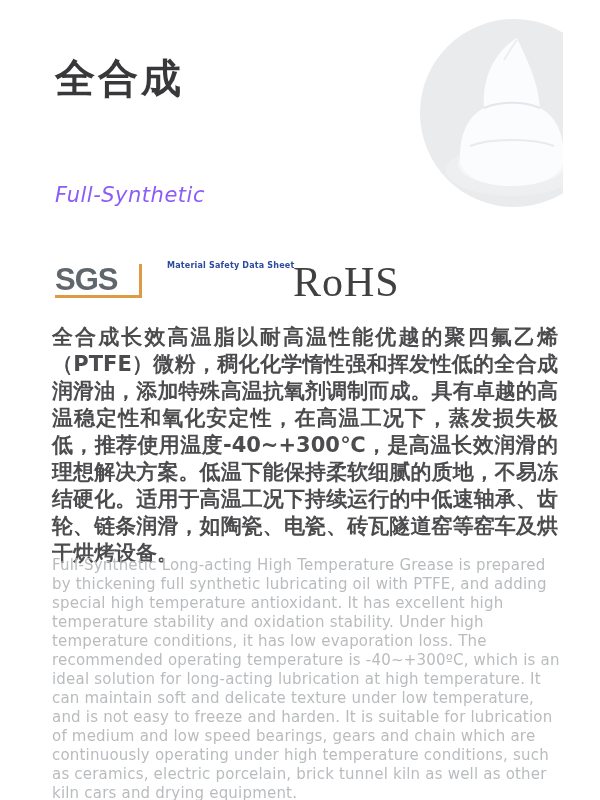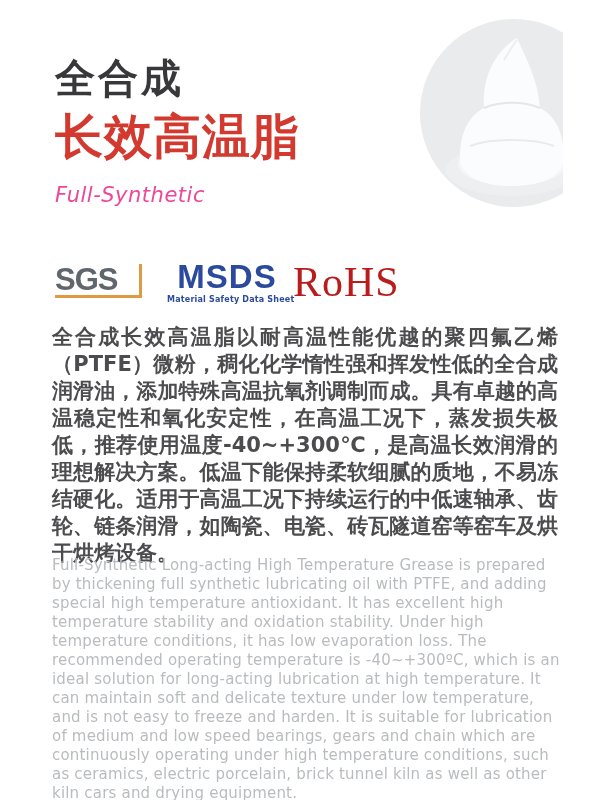--- a/index.html
+++ b/index.html
@@ -19,21 +19,21 @@
     color:#38383b; line-height:1.1;
   }
   .title-cn-2 {
     position:absolute; left:55px; top:110px;
     font-size:48px; font-weight:700; letter-spacing:1px;
     color:#d23a30; line-height:1.1;
   }
   .subtitle-en {
     position:absolute; left:55px; top:180px;
     font-size:21px; font-style:italic; letter-spacing:0.5px;
-    color:#ec4899; line-height:30px;
+    color:#8b5cf6; line-height:30px;
   }
 
   
   .photo-clip {
     position:absolute; left:420px; top:18px;
     width:143px; height:192px; overflow:hidden;
   }
 
   
   .cert-row { position:absolute; left:55px; top:260px; height:56px; }
@@ -55,21 +55,21 @@
     color:#2b4a9e; line-height:34px;
     font-family:"Liberation Sans","DejaVu Sans",sans-serif;
   }
   .msds-subtext {
     font-size:8px; font-weight:700; letter-spacing:0.2px;
     color:#2b4a9e; margin-top:1px; white-space:nowrap;
   }
   .rohs-box { position:absolute; left:238px; top:-2px; }
   .rohs-text {
     font-family:"Liberation Serif","DejaVu Serif",serif;
-    font-size:42px; font-weight:500; color:#b91c1c; line-height:48px;
+    font-size:42px; font-weight:500; color:#404040; line-height:48px;
     letter-spacing:1px;
   }
 
   
   .desc-cn {
     position:absolute; left:52px; top:324px; width:506px;
     font-size:21px; line-height:27px; font-weight:600;
     color:#4c4c4f; text-align:justify;
   }
   .desc-en {
@@ -89,31 +89,29 @@
       <ellipse cx="92" cy="152" rx="66" ry="26" fill="#edeff0"></ellipse>
       <ellipse cx="92" cy="146" rx="54" ry="22" fill="#f4f6f7"></ellipse>
       <path d="M40,140 C40,110 52,96 64,90 C62,60 74,34 97,20 C106,40 118,62 120,90 C132,96 144,110 144,140 C144,158 122,168 92,168 C62,168 40,158 40,140 Z" fill="#fbfcfd"></path>
       <path d="M64,90 C80,83 104,83 120,90" fill="none" stroke="#e4e7e9" stroke-width="2"></path>
       <path d="M50,128 C70,120 114,120 134,128" fill="none" stroke="#e8ebec" stroke-width="2"></path>
       <path d="M84,42 C90,32 94,26 97,22" fill="none" stroke="#eceff0" stroke-width="2"></path>
     </svg>
   </div>
 
   <div class="title-cn-1">全合成</div>
-  <div class="title-cn-2">长效高温脂</div>
   <div class="subtitle-en">
     <div>Full-Synthetic</div>
   </div>
 
   <div class="cert-row">
     <div class="sgs-box">
       <div class="sgs-text">SGS</div>
     </div>
     <div class="msds-box">
-      <div class="msds-text">MSDS</div>
       <div class="msds-subtext">Material Safety Data Sheet</div>
     </div>
     <div class="rohs-box">
       <div class="rohs-text">RoHS</div>
     </div>
   </div>
 
   <div class="desc-cn">全合成长效高温脂以耐高温性能优越的聚四氟乙烯（PTFE）微粉，稠化化学惰性强和挥发性低的全合成润滑油，添加特殊高温抗氧剂调制而成。具有卓越的高温稳定性和氧化安定性，在高温工况下，蒸发损失极低，推荐使用温度-40~+300℃，是高温长效润滑的理想解决方案。低温下能保持柔软细腻的质地，不易冻结硬化。适用于高温工况下持续运行的中低速轴承、齿轮、链条润滑，如陶瓷、电瓷、砖瓦隧道窑等窑车及烘干烘烤设备。</div>
   <div class="desc-en">Full-Synthetic Long-acting High Temperature Grease is prepared by thickening full synthetic lubricating oil with PTFE, and adding special high temperature antioxidant. It has excellent high temperature stability and oxidation stability. Under high temperature conditions, it has low evaporation loss. The recommended operating temperature is -40~+300ºC, which is an ideal solution for long-acting lubrication at high temperature. It can maintain soft and delicate texture under low temperature, and is not easy to freeze and harden. It is suitable for lubrication of medium and low speed bearings, gears and chain which are continuously operating under high temperature conditions, such as ceramics, electric porcelain, brick tunnel kiln as well as other kiln cars and drying equipment.</div>
 

